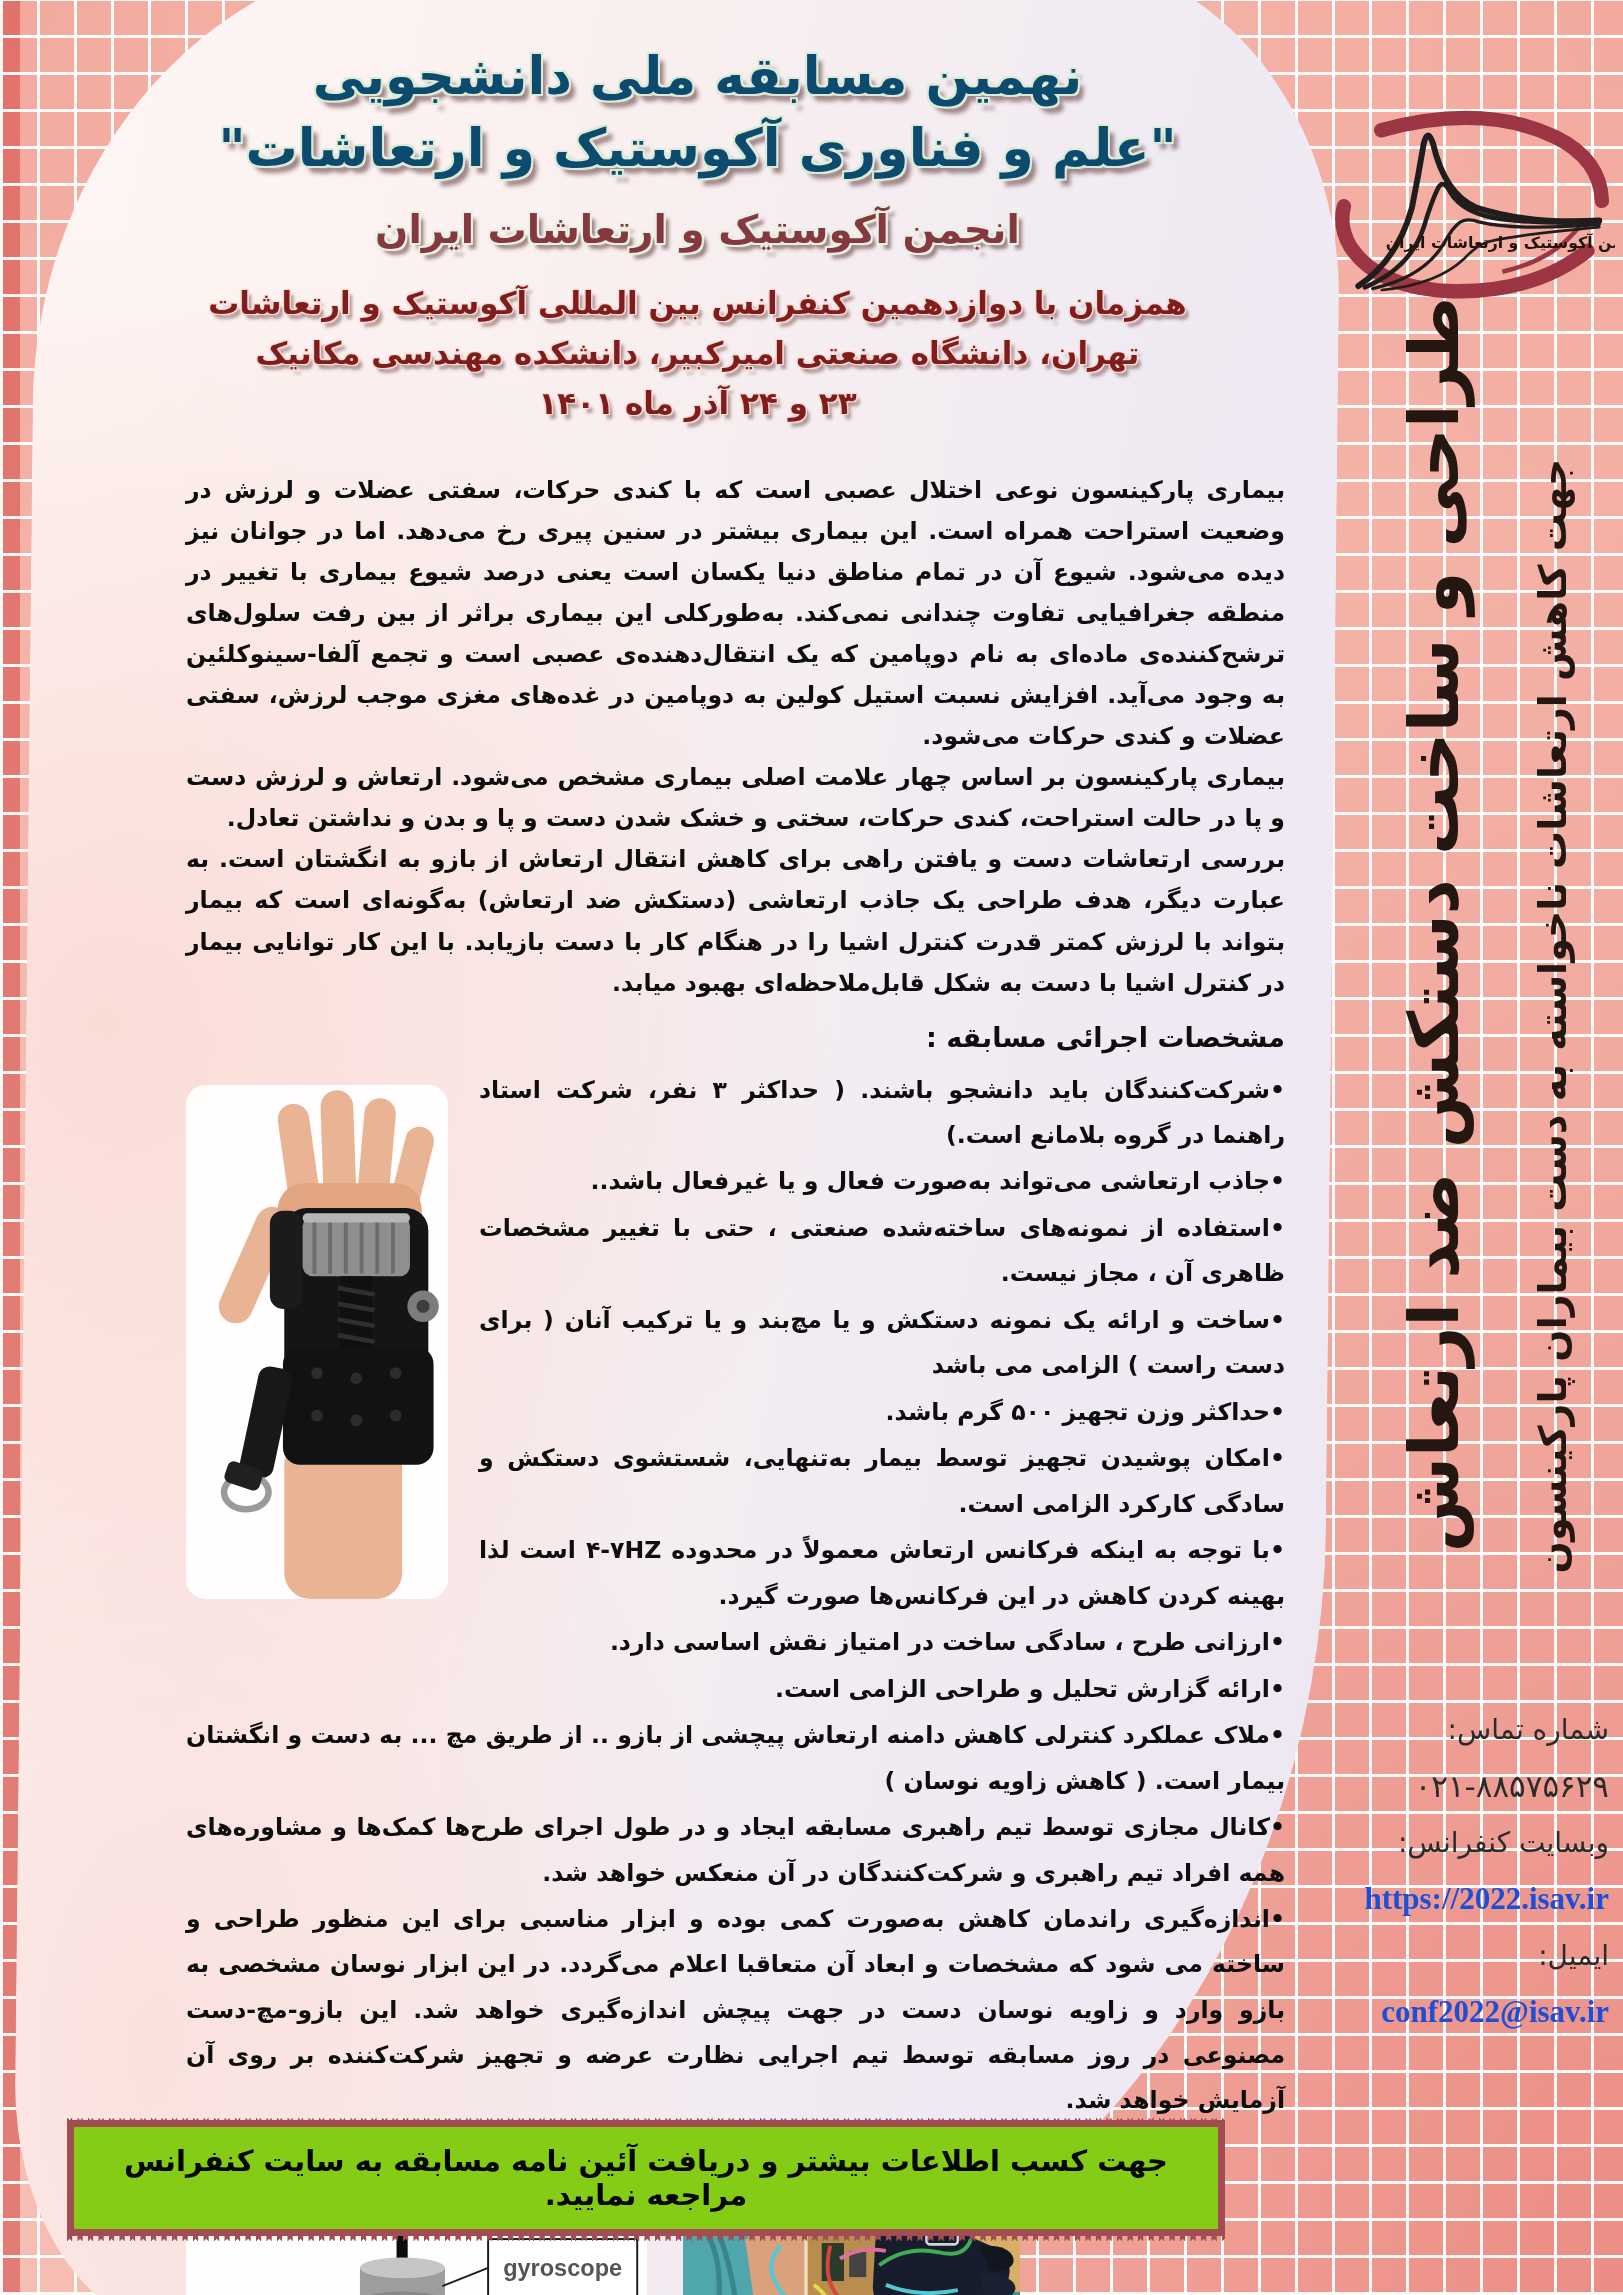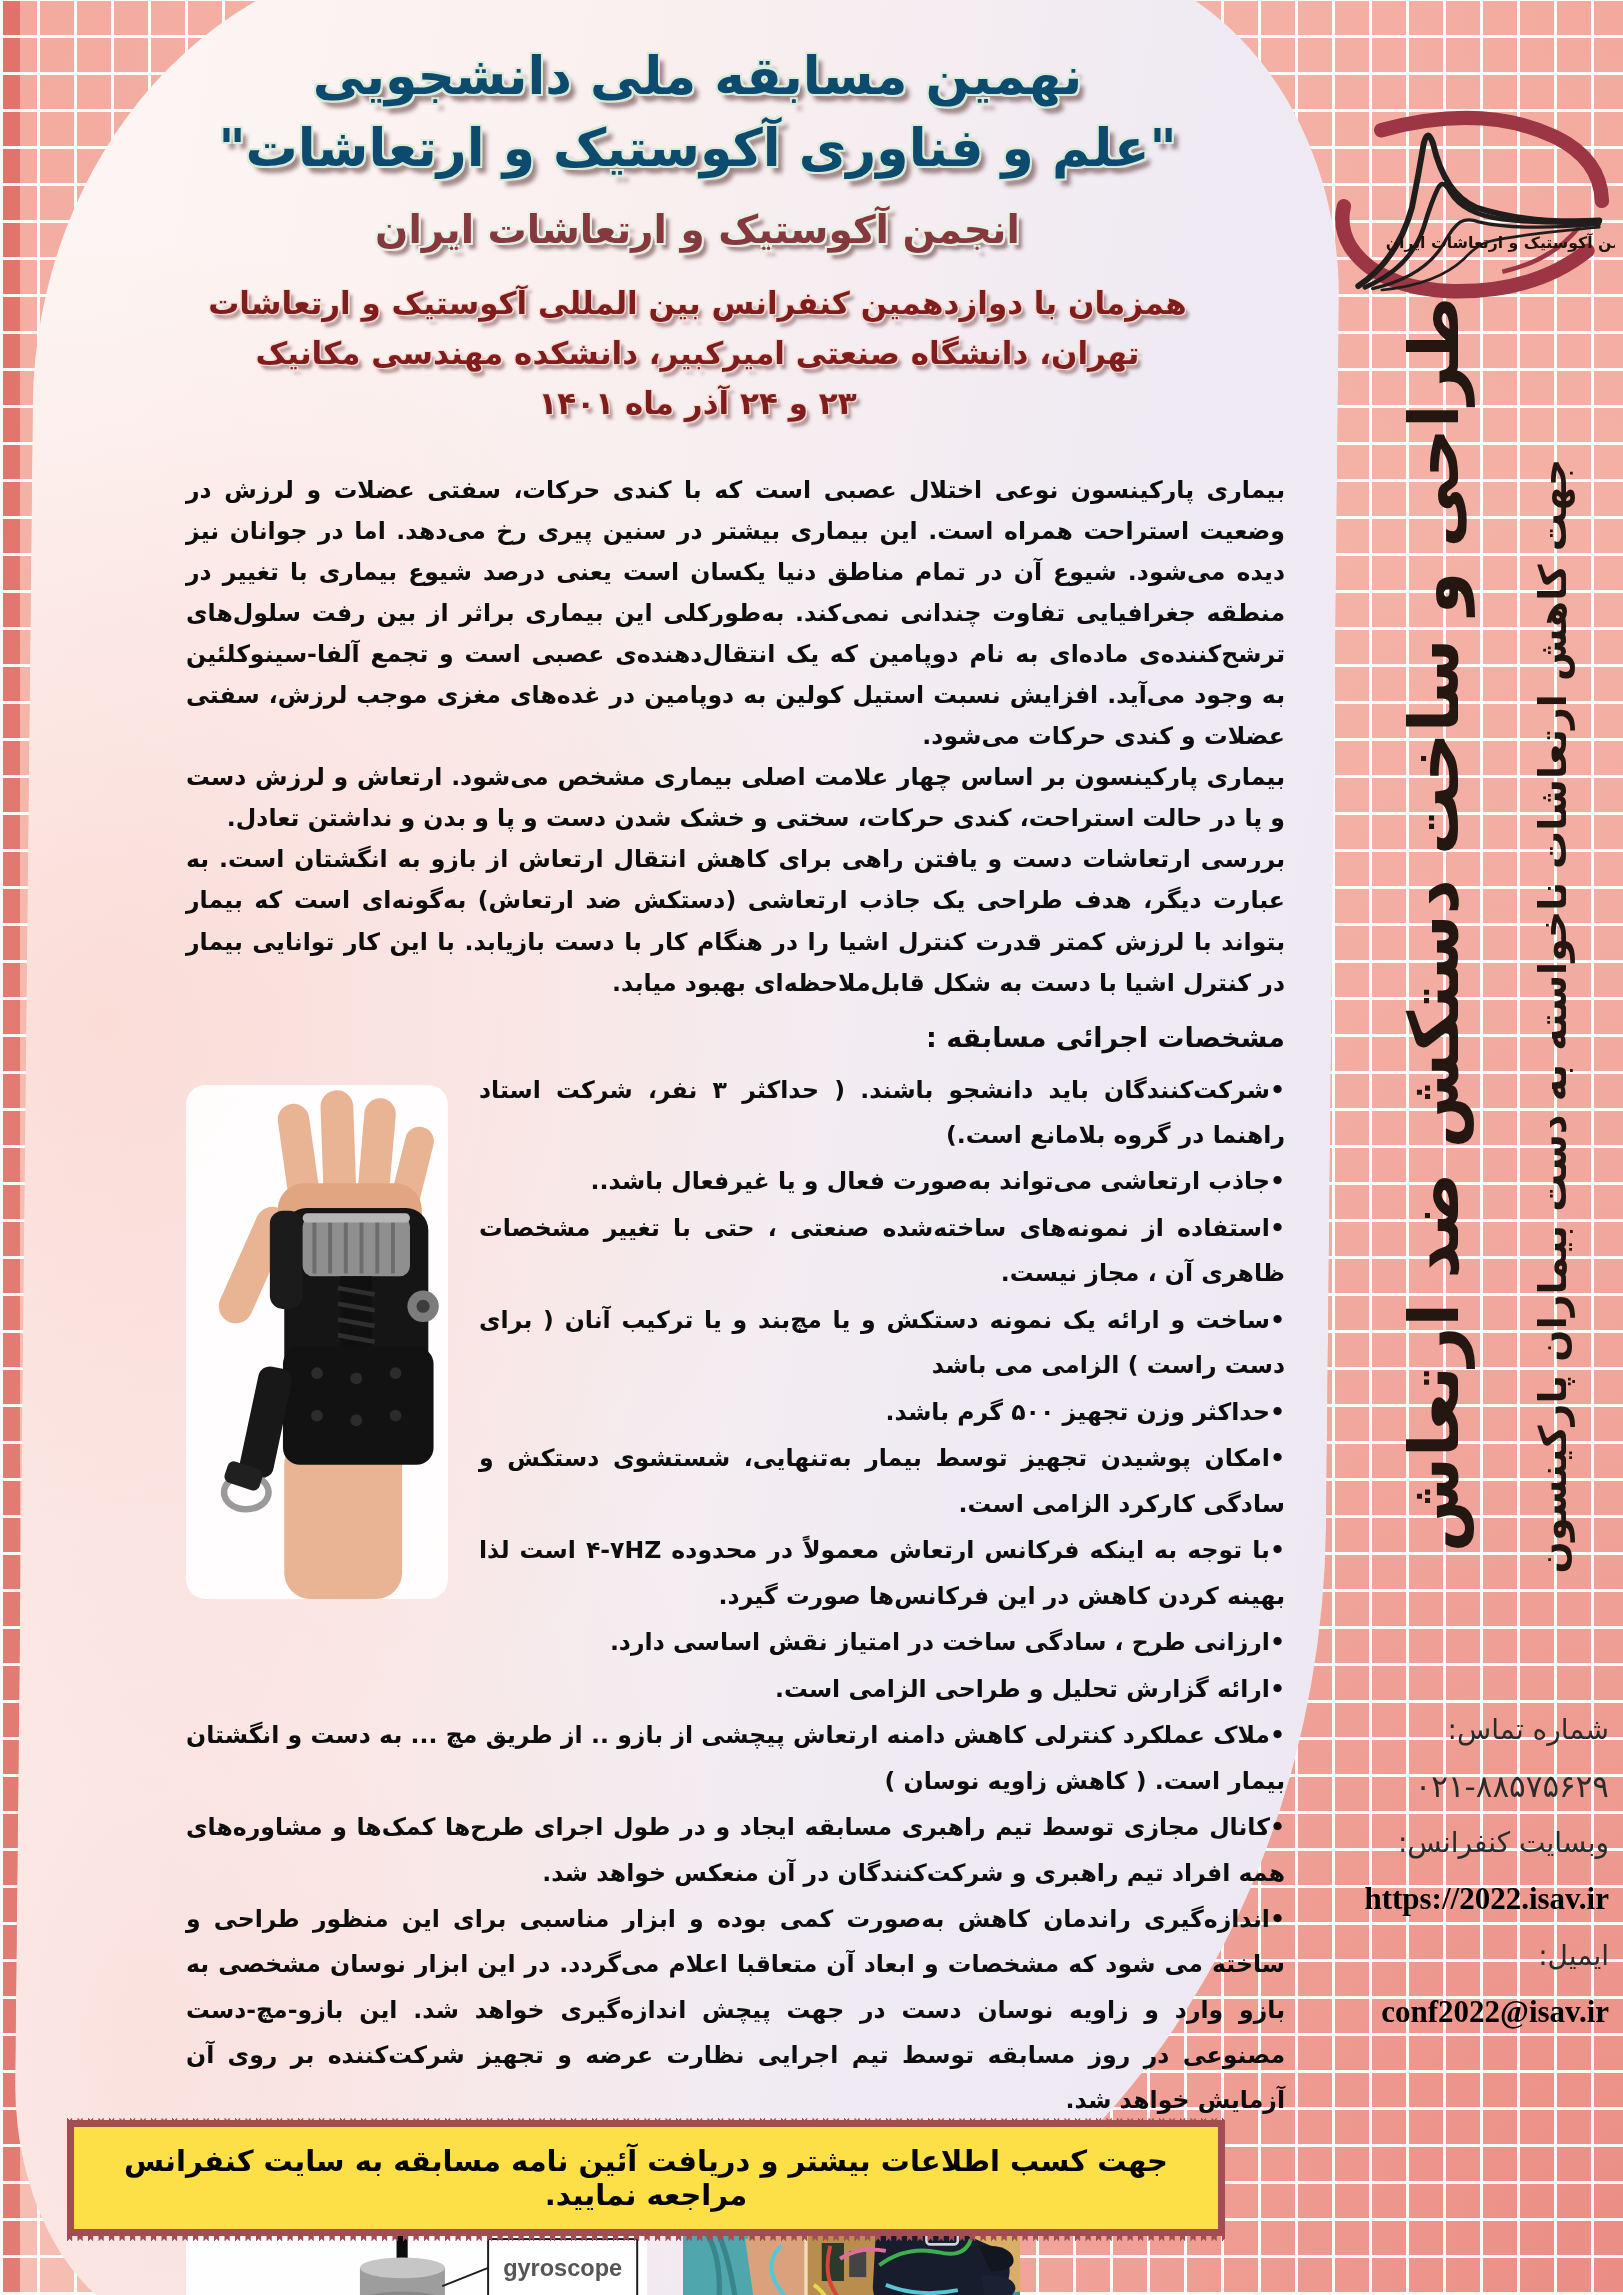--- a/index.html
+++ b/index.html
@@ -55,21 +55,21 @@
   .goal-p,.intro-p{margin:0 0 2.6px;}
   .bullets p{line-height:1.92;margin:1.3px 0;}
   
   .hand-fig{float:left;width:262px;height:514px;margin:17px 31px 5.2px 0;}
   .figrow{display:flex;direction:ltr;align-items:flex-start;gap:36px;clear:left;margin:5.2px 0 3.9px;}
   .diagram-fig{width:461px;height:296px;flex:0 0 auto;}
   .glove-fig{width:337px;height:211px;flex:0 0 auto;margin-top:38px;}
   
   .banner{
     position:absolute;left:67px;top:2120px;width:1158px;height:116px;box-sizing:border-box;
-    background:#fde047;border:7.2px solid #a14d52;
+    background:#84cc16;border:7.2px solid #a14d52;
     display:flex;align-items:center;justify-content:center;
     font-size:29px;font-weight:bold;color:#050505;direction:rtl;text-align:center;
   }
   .banner::after{
     content:"";position:absolute;left:-7.2px;right:-7.2px;top:100%;height:13.7px;
     background:
       linear-gradient(135deg,#a14d52 50%,transparent 50%) 0 0/10.5px 13.7px repeat-x,
       linear-gradient(225deg,#a14d52 50%,transparent 50%) 5.2px 0/10.5px 13.7px repeat-x;
   }
   .banner::before{
@@ -85,21 +85,21 @@
     font-size:69px;font-weight:bold;color:#241712;direction:rtl;text-align:center;white-space:nowrap;
   }
   .v-small{
     position:absolute;left:916px;top:989px;width:1283px;height:54px;
     transform:rotate(-90deg);transform-origin:center;
     font-size:38px;font-weight:bold;color:#241712;direction:rtl;text-align:center;white-space:nowrap;
   }
   .contact{position:absolute;left:1305px;top:1713px;width:304px;text-align:right;direction:rtl;color:#2b2b2b;}
   .contact .lbl{font-size:28px;font-weight:normal;margin:0 0 22px;}
   .contact .val-fa{font-size:31px;font-weight:normal;direction:ltr;letter-spacing:1.3px;margin:0 0 22px;}
-  .contact .val-en{font-family:"Liberation Serif",serif;font-size:31px;font-weight:bold;direction:ltr;margin:0 0 22px;color:#000000;}
+  .contact .val-en{font-family:"Liberation Serif",serif;font-size:31px;font-weight:bold;direction:ltr;margin:0 0 22px;color:#1d4ed8;}
   .logo{position:absolute;left:1319px;top:96px;width:296px;height:219px;}
   svg text.diag-lbl{font-family:"Liberation Sans",sans-serif;font-size:36px;fill:#555;}
   svg text.logo-cap{font-family:"DejaVu Sans",sans-serif;font-size:24px;font-weight:bold;fill:#20140f;direction:rtl;}
 </style>
 </head>
 <body>
 
 <div class="bg-grid"></div>
 <div class="white-blob"></div>
 

